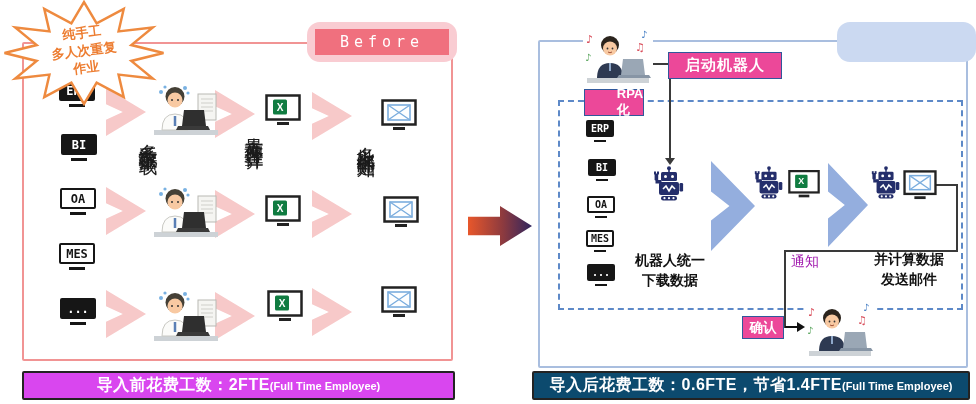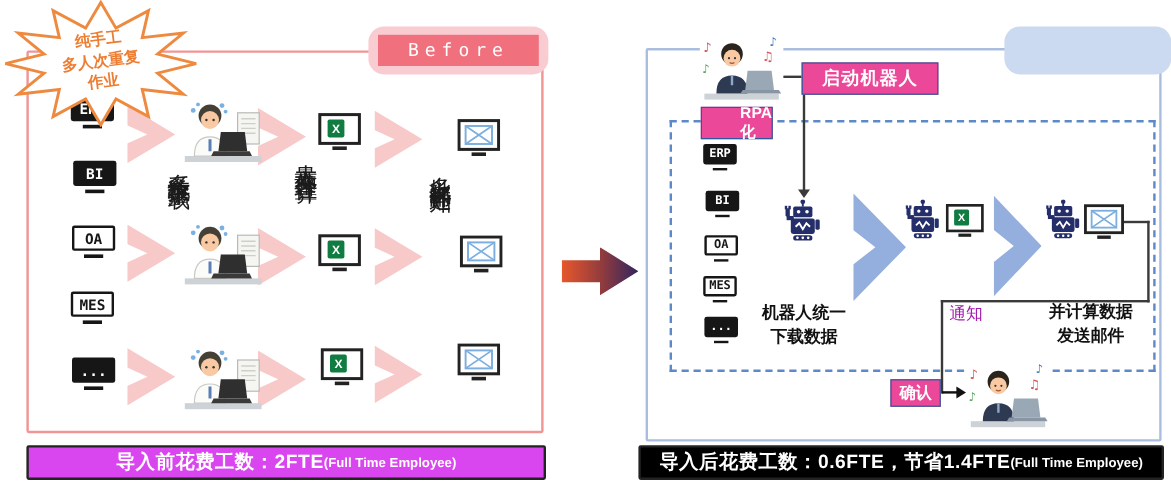--- a/index.html
+++ b/index.html
@@ -44,21 +44,21 @@
   .chev.blue{background:#94aede;}
 
   
   .vtext{position:absolute;writing-mode:vertical-rl;text-orientation:upright;
          font-size:19px;letter-spacing:2px;color:#1b1b1b;line-height:1;z-index:4;}
 
   
   .footer-bar{position:absolute;box-sizing:border-box;border:2px solid #232323;border-radius:2px;
               display:flex;align-items:center;justify-content:center;color:#fff;z-index:6;}
   .footer-before{left:22px;top:371px;width:433px;height:29px;background:#d946ef;}
-  .footer-after{left:532px;top:371px;width:438px;height:29px;background:#000000;}
+  .footer-after{left:532px;top:371px;width:438px;height:29px;background:#0c4a6e;}
   .footer-main{font-size:16px;font-weight:bold;letter-spacing:.5px;}
   .footer-sub{font-size:11px;font-weight:bold;}
 
   
   .mid-arrow{left:468px;top:206px;width:64px;height:40px;
              background:linear-gradient(90deg,#e8572b 0%,#8c3a3f 55%,#30255f 100%);
              clip-path:polygon(0 27%,50% 27%,50% 0,100% 50%,50% 100%,50% 73%,0 73%);}
 
   
   .blue-label{position:absolute;box-sizing:border-box;background:#ec4899;border:1px solid #30589b;

